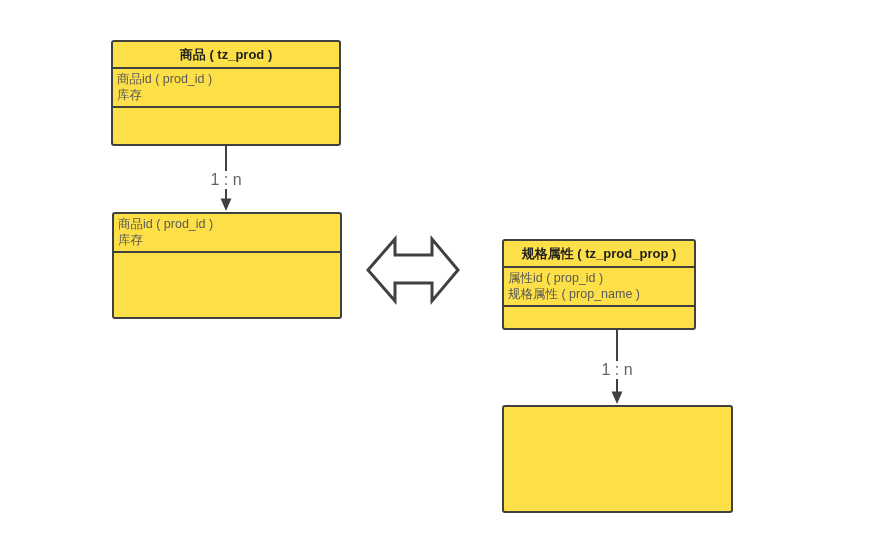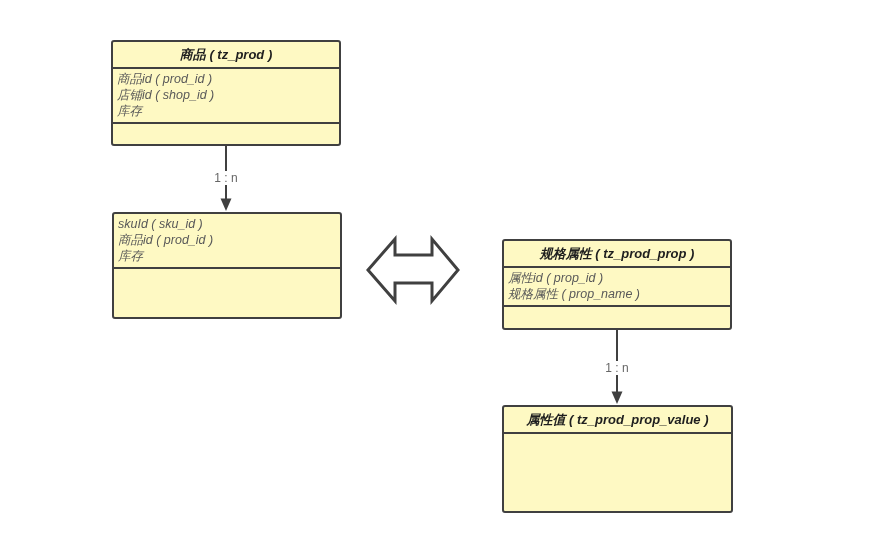--- a/index.html
+++ b/index.html
@@ -2,37 +2,37 @@
 <html><head>
 <meta charset="utf-8">
 <style>
   html,body{margin:0;padding:0;background:#ffffff;}
   #canvas{
     position:relative;width:884px;height:539px;background:#ffffff;
     font-family:"Liberation Sans","DejaVu Sans",sans-serif;overflow:hidden;
   }
   #connectors{position:absolute;left:0;top:0;}
   .entity{
-    position:absolute;background:#fef9c3;border:2px solid #404040;border-radius:3px;
-    box-sizing:border-box;display:flex;flex-direction:column;font-style:italic;
+    position:absolute;background:#fde047;border:2px solid #404040;border-radius:3px;
+    box-sizing:border-box;display:flex;flex-direction:column;
   }
   .entity-title{
     flex:none;height:25px;border-bottom:2px solid #404040;
     display:flex;align-items:center;justify-content:center;
     font-size:13px;font-weight:bold;color:#1f1f1f;white-space:nowrap;
   }
   .entity-fields{
     flex:none;border-bottom:2px solid #404040;
     padding:2px 4px 3px 4px;font-size:12.5px;line-height:16px;color:#595959;
   }
   .entity-field{white-space:nowrap;}
   .entity-footer{flex:1;}
   .rel-label{
     position:absolute;transform:translateX(-50%);
-    background:#ffffff;padding:0 3px;font-size:12px;color:#666666;white-space:nowrap;
+    background:#ffffff;padding:0 3px;font-size:16px;color:#666666;white-space:nowrap;
   }
 </style>
 </head>
 <body>
 
 <div id="canvas">
 
   <svg id="connectors" width="884" height="539" viewBox="0 0 884 539">
 
     <g>
@@ -45,45 +45,42 @@
       <polygon points="617,404 611.5,391.5 622.5,391.5" fill="#404040"></polygon>
     </g>
 
     <polygon points="368,270 395,239 395,255 432,255 432,239 458,270 432,301 432,283 395,283 395,301" fill="#ffffff" stroke="#404040" stroke-width="3" stroke-linejoin="miter"></polygon>
   </svg>
 
   <div class="entity" style="left:111px;top:40px;width:230px;height:106px;">
     <div class="entity-title">商品 ( tz_prod )</div>
     <div class="entity-fields">
       <div class="entity-field">商品id ( prod_id )</div>
-      <div class="entity-field">店铺id ( shop_id )</div>
       <div class="entity-field">库存</div>
     </div>
     <div class="entity-footer"></div>
   </div>
 
   <div class="entity" style="left:112px;top:212px;width:230px;height:107px;">
     <div class="entity-fields">
-      <div class="entity-field">skuId ( sku_id )</div>
       <div class="entity-field">商品id ( prod_id )</div>
       <div class="entity-field">库存</div>
     </div>
     <div class="entity-footer"></div>
   </div>
 
-  <div class="entity" style="left:502px;top:239px;width:230px;height:91px;">
+  <div class="entity" style="left:502px;top:239px;width:194px;height:91px;">
     <div class="entity-title">规格属性 ( tz_prod_prop )</div>
     <div class="entity-fields">
       <div class="entity-field">属性id ( prop_id )</div>
       <div class="entity-field">规格属性 ( prop_name )</div>
     </div>
     <div class="entity-footer"></div>
   </div>
 
   <div class="entity" style="left:502px;top:405px;width:231px;height:108px;">
-    <div class="entity-title">属性值 ( tz_prod_prop_value )</div>
     <div class="entity-footer"></div>
   </div>
 
   <div class="rel-label" style="left:226px;top:171px;">1 : n</div>
   <div class="rel-label" style="left:617px;top:361px;">1 : n</div>
 
 </div>
 
 </body></html>

